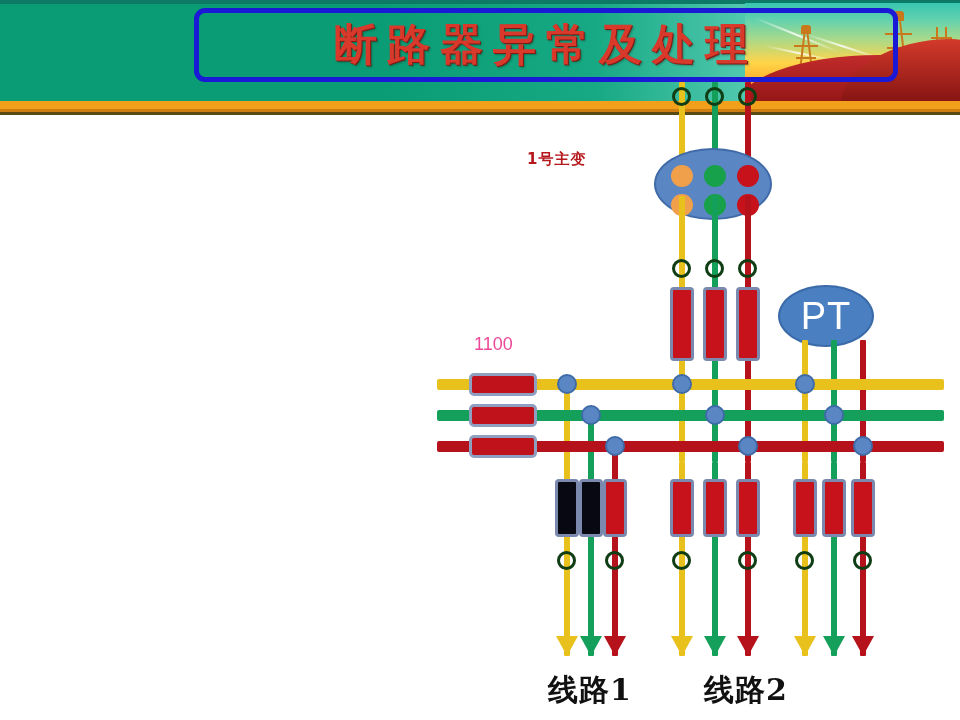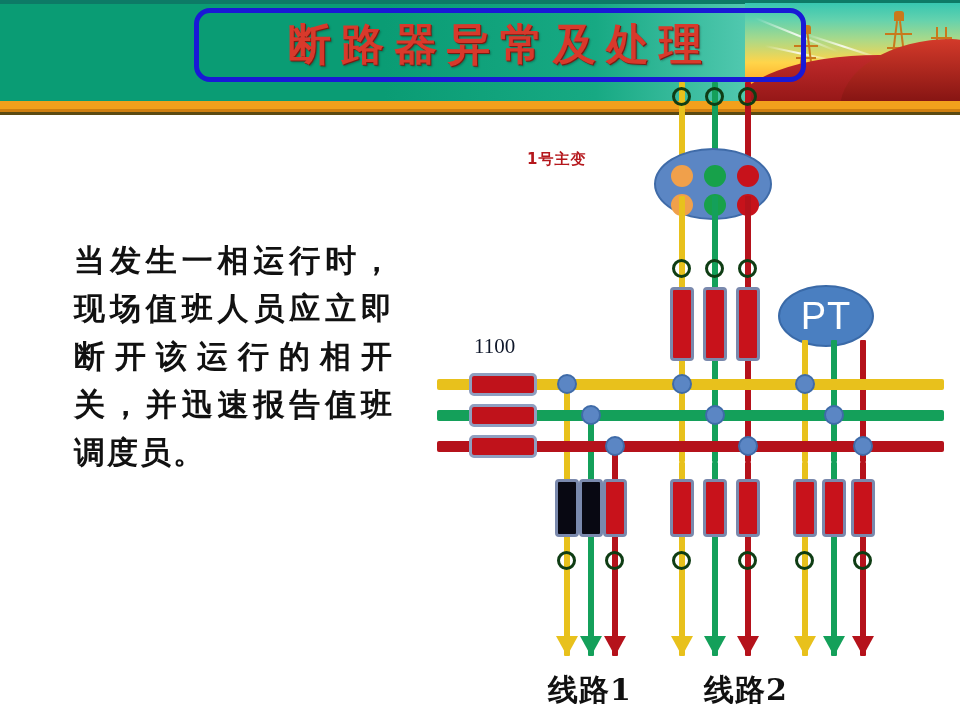--- a/index.html
+++ b/index.html
@@ -35,22 +35,22 @@
         border-radius:70% 30% 0 0 / 100% 70% 0 0;}
   .tower{position:absolute;bottom:26px;width:0;height:0;}
   .tower i{position:absolute;background:#c9791c;}
   .streak{position:absolute;height:2px;background:linear-gradient(90deg,rgba(255,255,255,0),rgba(255,255,255,.85),rgba(255,255,255,0));transform-origin:left center;}
   .header-orange{position:absolute;left:0;bottom:0;width:960px;height:11px;background:#f2a01c;}
   .header-orange-dark{position:absolute;left:0;bottom:0;width:960px;height:3px;background:#cf7f10;}
   .header-underline{position:absolute;left:0;top:112px;width:960px;height:3px;background:#5b4a12;}
 
   
   .title-box{
-    position:absolute;left:194px;top:8px;width:612px;height:74px;
-    border:5px solid #1919d6;border-radius:16px;
+    position:absolute;left:194px;top:8px;width:704px;height:74px;
+    border:5px solid #1919d6;border-radius:11px;
     display:flex;align-items:center;justify-content:center;
     box-sizing:border-box;
   }
   .title-text{
     font-family:"DejaVu Serif","Liberation Serif",serif;
     font-size:43px;font-weight:bold;color:#d8392b;letter-spacing:10px;
     text-shadow:1px 1px 0 #7d1a12, 2px 2px 2px rgba(0,0,0,.25);
     white-space:nowrap;
   }
 
@@ -87,22 +87,22 @@
   .xdot{position:absolute;width:22px;height:22px;border-radius:50%;box-sizing:border-box;}
   .dot-y{background:#f0a04b;} .dot-g{background:#17a14a;} .dot-r{background:#c7121b;}
   .pt{position:absolute;border-radius:50%;background:#4a7fc1;border:2px solid #3a6aa8;box-sizing:border-box;
       display:flex;align-items:center;justify-content:center;}
   .pt span{color:#fff;font-size:38px;font-weight:normal;letter-spacing:1px;
            font-family:"Liberation Sans","DejaVu Sans",sans-serif;}
 
   
   .lbl-xfmr{position:absolute;left:527px;top:150px;font-size:15px;font-weight:bold;color:#b5171c;
             font-family:"DejaVu Sans","Liberation Sans",sans-serif;letter-spacing:1px;}
-  .lbl-1100{position:absolute;left:474px;top:334px;font-size:21px;color:#0f172a;
-            font-family:Liberation Serif, serif;}
+  .lbl-1100{position:absolute;left:474px;top:334px;font-size:18px;color:#ec4899;
+            font-family:Liberation Sans, sans-serif;}
   .line-label{position:absolute;top:670px;font-size:30px;font-weight:bold;color:#111;
               font-family:"DejaVu Serif","Liberation Serif",serif;letter-spacing:1px;white-space:nowrap;}
 
   
   .watermark{position:absolute;left:763px;top:655px;display:flex;align-items:center;gap:6px;
              opacity:.55;}
   .wm-logo{position:relative;width:38px;height:26px;}
   .wm-logo .face{position:absolute;left:8px;top:1px;width:24px;height:24px;border-radius:50%;
                  background:#fff;border:2px solid #9a9a9a;}
   .wm-logo .e1,.wm-logo .e2{position:absolute;width:4px;height:4px;border-radius:50%;background:#8c8c8c;top:9px;}
@@ -155,21 +155,20 @@
 
     <div class="header-orange"></div>
     <div class="header-orange-dark"></div>
 
     <div class="title-box">
       <div class="title-text">断路器异常及处理</div>
     </div>
   </div>
   <div class="header-underline"></div>
 
-  <div class="paragraph">当发生一相运行时，现场值班人员应立即断开该运行的相开关，并迅速报告值班调度员。</div>
 
   <div class="dg">
 
     <div class="vline y" style="left:679px;top:82px;height:100px;"></div>
     <div class="vline g" style="left:712px;top:82px;height:100px;"></div>
     <div class="vline r" style="left:745px;top:82px;height:100px;"></div>
 
     <div class="ring" style="left:672px;top:87px;"></div>
     <div class="ring" style="left:705px;top:87px;"></div>
     <div class="ring" style="left:738px;top:87px;"></div>

